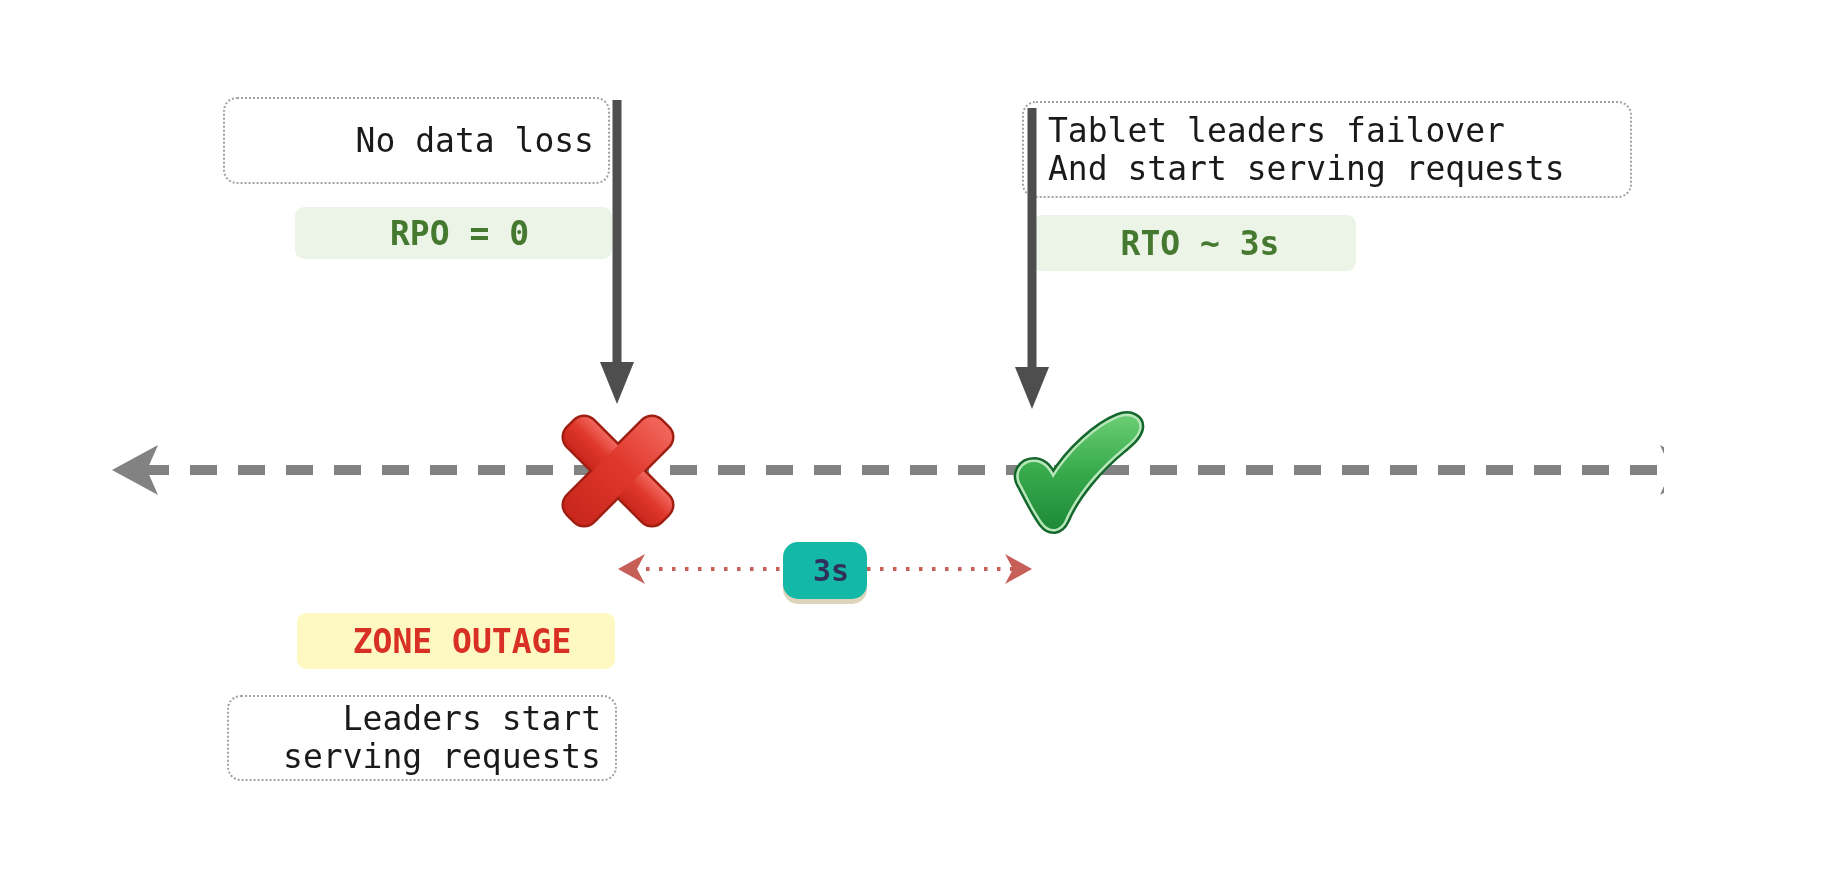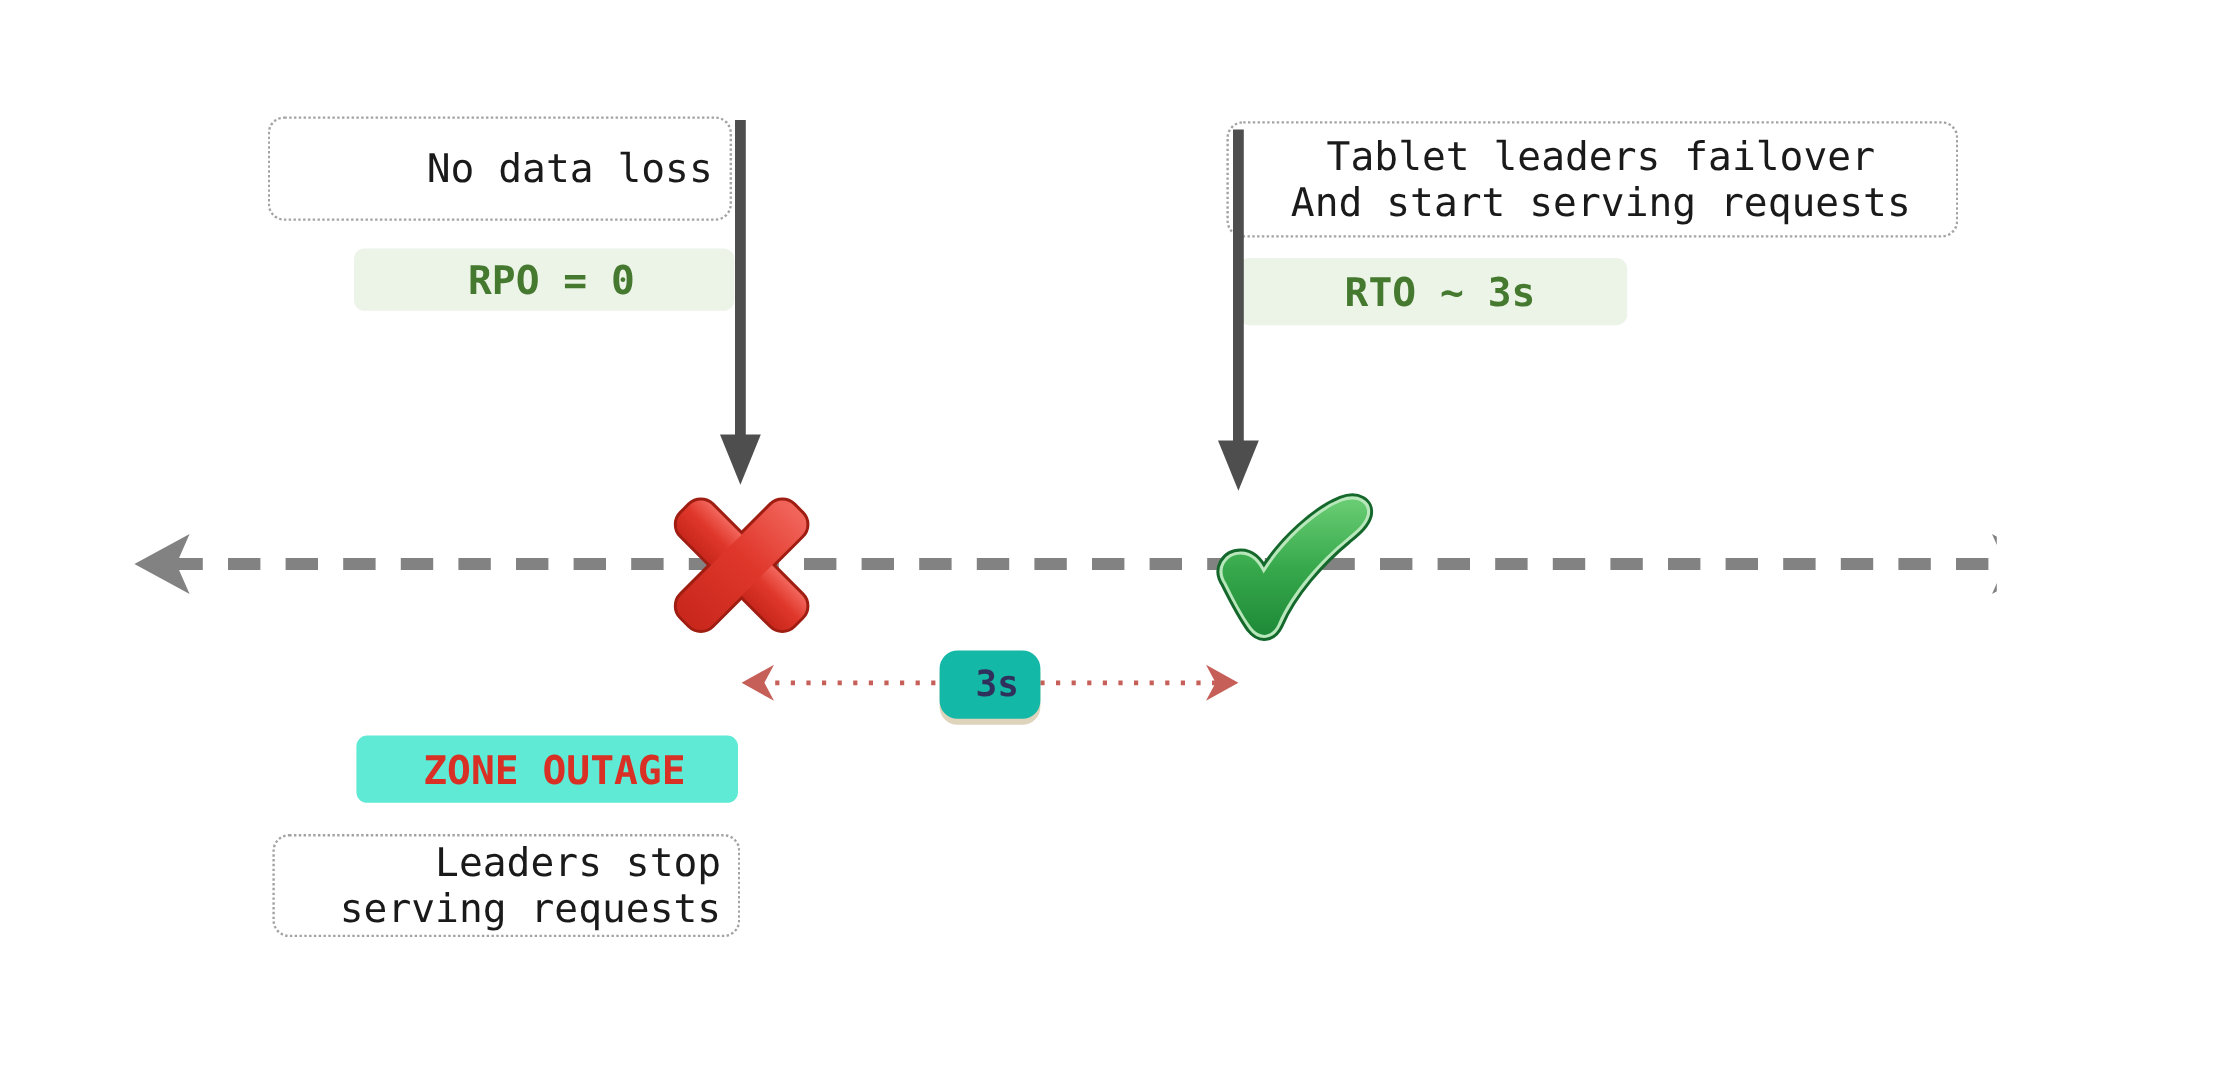--- a/index.html
+++ b/index.html
@@ -7,28 +7,28 @@
     position:relative;width:1664px;height:890px;background:#ffffff;
     overflow:hidden;font-family:"DejaVu Sans Mono",monospace;
   }
   .note{
     position:absolute;z-index:1;box-sizing:border-box;
     border:2px dotted #a3a3a3;border-radius:14px;
     display:flex;flex-direction:column;justify-content:center;
     font-size:33px;line-height:38px;color:#1a1a1a;white-space:pre;
   }
   .note.align-right{text-align:right;padding:4px 14px 4px 10px;}
-  .note.align-left{text-align:center;padding:4px 10px 4px 24px;}
+  .note.align-left{text-align:left;padding:4px 10px 4px 24px;}
   .badge{
     position:absolute;z-index:1;box-sizing:border-box;border-radius:9px;
     display:flex;align-items:center;justify-content:center;
     font-weight:bold;font-size:33px;white-space:pre;padding-left:12px;
   }
   .badge-green{background:#ecf4e8;color:#45792f;}
-  .badge-red{background:#5eead4;color:#d93025;}
+  .badge-red{background:#fef9c3;color:#d93025;}
   .badge-yellow{
     background:#14b8a6;color:#30305c;border-radius:15px;
     box-shadow:0 5px 0 rgba(160,130,60,0.35);
     font-size:30px;z-index:3;
   }
   #note-no-data-loss{left:223px;top:97px;width:387px;height:87px;}
   #rpo-badge{left:295px;top:207px;width:317px;height:52px;}
   #note-tablet-failover{left:1022px;top:101px;width:610px;height:97px;}
   #rto-badge{left:1032px;top:215px;width:324px;height:56px;}
   #duration-badge{left:783px;top:542px;width:84px;height:57px;}
@@ -60,21 +60,21 @@
 
   <div class="badge badge-yellow" id="duration-badge">
     <span>3s</span>
   </div>
 
   <div class="badge badge-red" id="zone-outage-badge">
     <span>ZONE OUTAGE</span>
   </div>
 
   <div class="note align-right" id="note-leaders-stop">
-    <div>Leaders stop</div>
+    <div>Leaders start</div>
     <div>serving requests</div>
   </div>
 
   <svg id="overlay-svg" width="1846" height="890" viewBox="0 0 1846 890">
     <defs>
       <linearGradient id="redGrad" x1="0" y1="0" x2="0" y2="1">
         <stop offset="0%" stop-color="#f2665c"></stop>
         <stop offset="45%" stop-color="#e0372b"></stop>
         <stop offset="100%" stop-color="#c9271c"></stop>
       </linearGradient>

